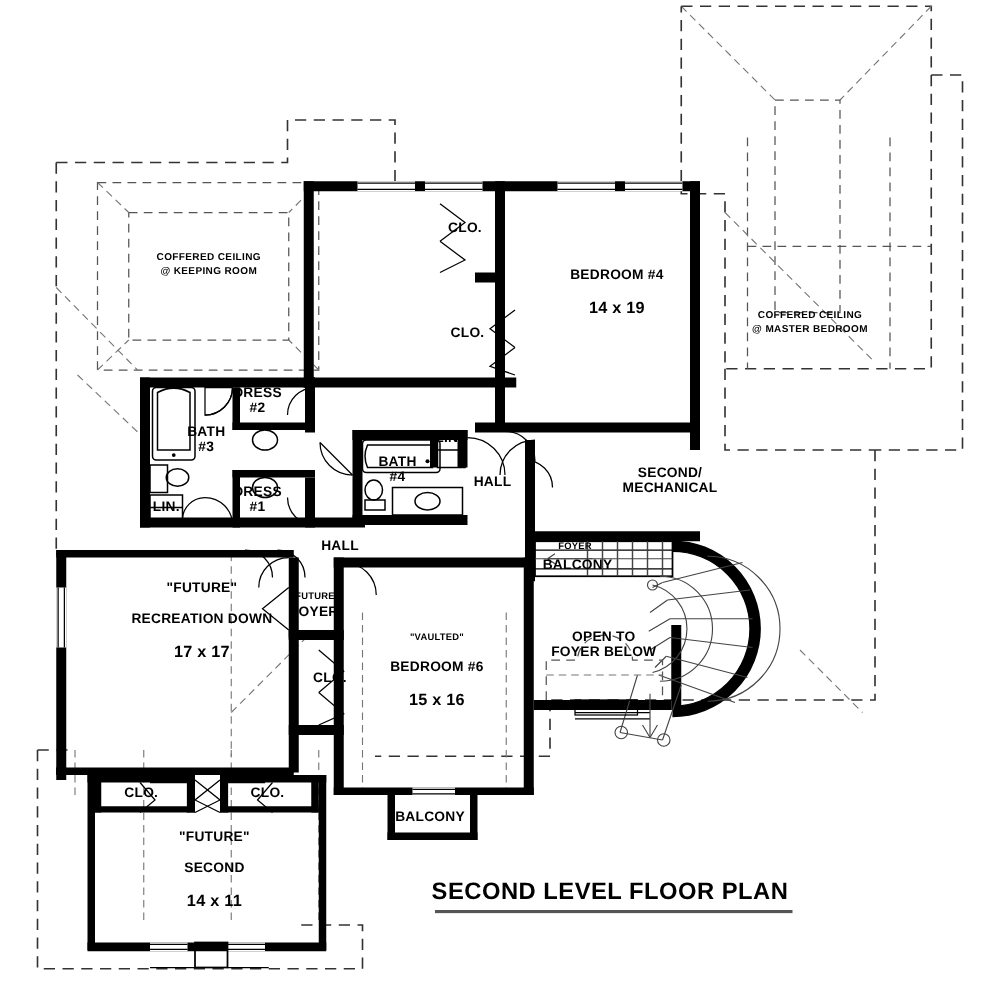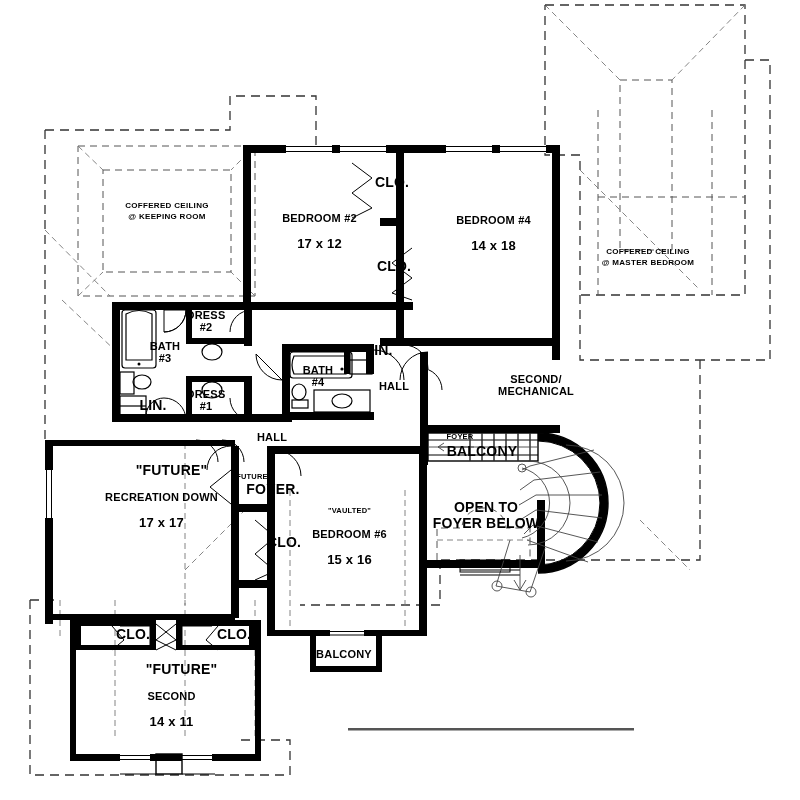--- a/index.html
+++ b/index.html
@@ -37,22 +37,21 @@
     transform: translate(-50%, -50%);
     pointer-events: none;
   }
   .lbl-room {
     font-size: 11px;
   }
   .lbl-dim {
     font-size: 13px;
   }
   .lbl-small {
-    font-size: 14px;
-    margin-left: 20px;
+    font-size: 11px;
   }
   .lbl-tiny {
     font-size: 7.5px;
   }
   .lbl-ceil {
     font-size: 8px;
     letter-spacing: 0.3px;
     line-height: 1.35;
   }
   .lbl-title {
@@ -333,28 +332,24 @@
 
     <g>
       <path class="dash2" d="M437 560 L437 528 L462 528 A22 20 0 0 1 506 528 L530 528 L530 560"></path>
       <path class="dashthin" d="M437 540 L530 540"></path>
       <rect class="tl" x="460" y="560" width="50" height="12" fill="#fff"></rect>
     </g>
 
     <rect x="348" y="728" width="286" height="2.5" fill="#555"></rect>
   </svg>
 
-  <div class="lbl lbl-room" style="left:313px; top:232px;">
-    <span>BEDROOM #2</span><br>
-    <span class="lbl-dim">17 x 12</span>
-  </div>
 
   <div class="lbl lbl-room" style="left:487px; top:234px;text-align:center;">
     <span>BEDROOM #4</span><br>
-    <span class="lbl-dim">14 x 18</span>
+    <span class="lbl-dim">14 x 19</span>
   </div>
 
   <div class="lbl lbl-room" style="left:343px; top:535px;">
     <span class="lbl-tiny">"VAULTED"</span><br>
     <span>BEDROOM #6</span><br>
     <span class="lbl-dim">15 x 16</span>
   </div>
 
   <div class="lbl lbl-room" style="left:155px; top:497px;">
     <span class="lbl-small">"FUTURE"</span><br>
@@ -376,33 +371,34 @@
 #2</div>
   <div class="lbl lbl-room" style="left:206px; top:400px;">DRESS
 #1</div>
   <div class="lbl lbl-room" style="left:272px; top:437px;">HALL</div>
   <div class="lbl lbl-room" style="left:394px; top:386px;">HALL</div>
   <div class="lbl lbl-room" style="left:536px; top:385px;">SECOND/
 MECHANICAL</div>
   <div class="lbl lbl-small" style="left:462px; top:452px;">BALCONY</div>
   <div class="lbl lbl-tiny" style="left:460px; top:437px;">FOYER</div>
   <div class="lbl lbl-room" style="left:344px; top:654px;">BALCONY</div>
-  <div class="lbl lbl-small" style="left:466px; top:516px;">OPEN TO
+  <div class="lbl lbl-small" style="left:483px; top:516px;">OPEN TO
 FOYER BELOW</div>
   <div class="lbl lbl-small" style="left:253px; top:490px;">FOYER.</div>
   <div class="lbl lbl-tiny" style="left:252px; top:477px;">"FUTURE"</div>
   <div class="lbl lbl-small" style="left:133px; top:406px;">LIN.</div>
   <div class="lbl lbl-small" style="left:359px; top:351px;">LIN.</div>
   <div class="lbl lbl-small" style="left:372px; top:183px;">CLO.</div>
   <div class="lbl lbl-small" style="left:374px; top:267px;">CLO.</div>
   <div class="lbl lbl-small" style="left:264px; top:543px;">CLO.</div>
   <div class="lbl lbl-small" style="left:113px; top:635px;">CLO.</div>
   <div class="lbl lbl-tiny" style="left:113px; top:623px;">"FUTURE"</div>
   <div class="lbl lbl-small" style="left:214px; top:635px;">CLO.</div>
   <div class="lbl lbl-tiny" style="left:214px; top:623px;">"FUTURE"</div>
 
   <div class="lbl lbl-ceil" style="left:167px; top:212px;">COFFERED CEILING
 @ KEEPING ROOM</div>
   <div class="lbl lbl-ceil" style="left:648px; top:258px;">COFFERED CEILING
 @ MASTER BEDROOM</div>
 
+  <div class="lbl lbl-title" style="left:488px; top:714px;">SECOND LEVEL FLOOR PLAN</div>
 
 </div>
 
 </body></html>

